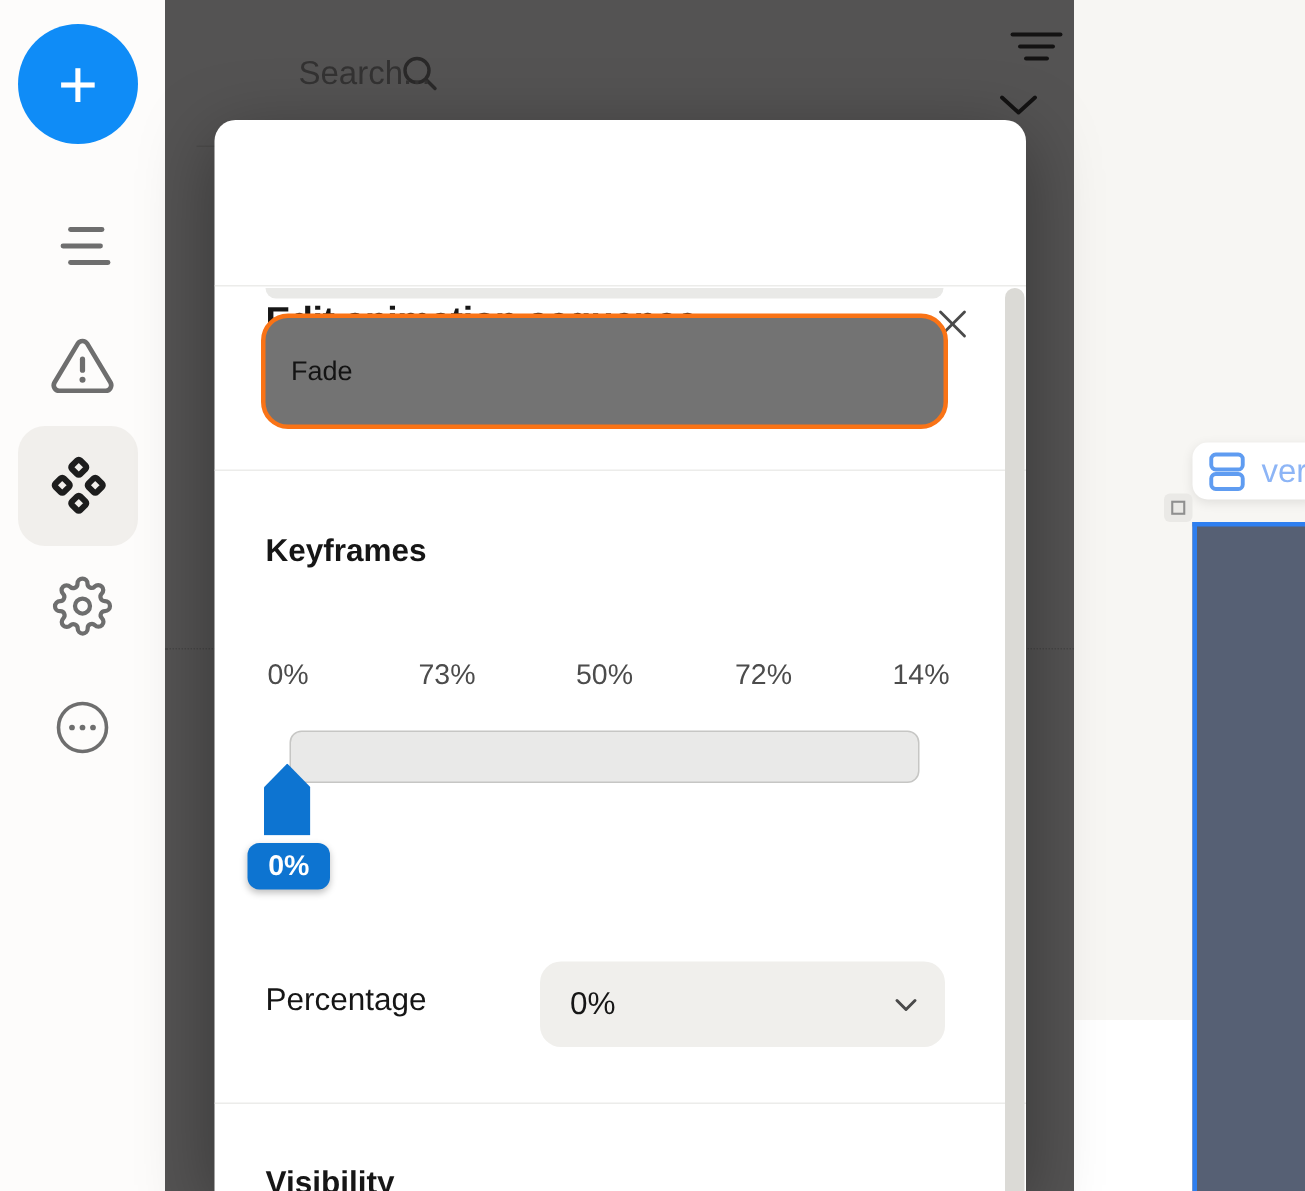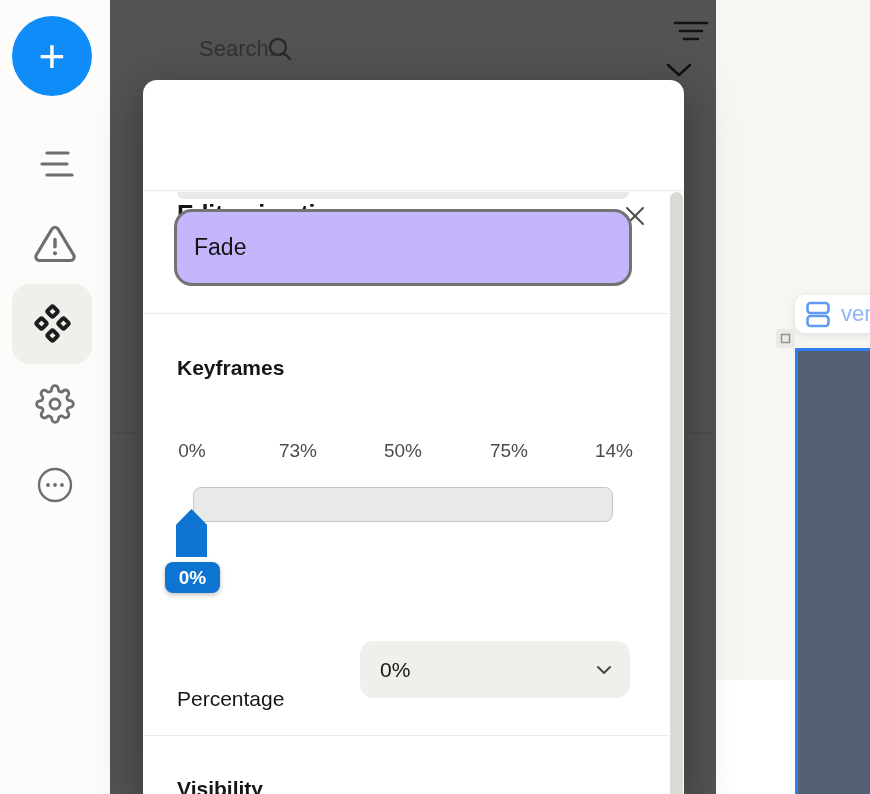--- a/index.html
+++ b/index.html
@@ -39,34 +39,34 @@
   
   .modal { position: absolute; left: 143px; top: 80px; width: 541px; height: 714px; background: #fff;
            border-radius: 14px 14px 0 0; box-shadow: 0 12px 48px rgba(0,0,0,0.35); z-index: 10; overflow: hidden; }
   .modal-title { position: absolute; left: 34px; top: 120px; font-size: 25px; font-weight: 700;
                  letter-spacing: -0.3px; color: #161616; }
   .modal-close { position: absolute; left: 478px; top: 122px; width: 28px; height: 28px; background: none;
                  border: none; cursor: pointer; display: flex; align-items: center; justify-content: center; }
   .hdr-divider { position: absolute; left: 0; top: 110px; width: 541px; border-top: 1px solid #ececea; }
   .partial-field { position: absolute; left: 34px; top: 112px; width: 452px; height: 7px; background: #e9e9e7;
                    border-radius: 0 0 7px 7px; }
-  .name-input { position: absolute; left: 31px; top: 129px; width: 458px; height: 77px; border: 3px solid #737373;
-                border-radius: 18px; font-size: 23px; color: #141414; padding-left: 17px; outline: none;
-                font-family: inherit; background: #c4b5fd; }
+  .name-input { position: absolute; left: 31px; top: 129px; width: 458px; height: 77px; border: 3px solid #f97316;
+                border-radius: 18px; font-size: 18px; color: #141414; padding-left: 17px; outline: none;
+                font-family: inherit; background: #737373; }
   .divider { position: absolute; left: 0; width: 541px; border-top: 1px solid #ececea; }
   .kf-heading { position: absolute; left: 34px; top: 276px; font-size: 21px; font-weight: 700; color: #161616; text-align: center; }
   .tick { position: absolute; top: 360px; transform: translateX(-50%); font-size: 19px; color: #4c4c4c; }
   .kf-track { position: absolute; left: 50px; top: 407px; width: 420px; height: 35px; background: #e9e9e8;
               border: 1px solid #c6c6c4; border-radius: 8px; cursor: pointer; }
   .kf-marker { position: absolute; left: 33px; top: 429px; width: 31px; height: 48px; background: #0d74d1;
                clip-path: polygon(50% 0, 100% 33%, 100% 100%, 0 100%, 0 33%); cursor: grab; }
   .kf-badge { position: absolute; left: 22px; top: 482px; width: 55px; height: 31px; background: #0d74d1;
               border-radius: 8px; color: #fff; font-size: 19px; font-weight: 700; text-align: center;
               line-height: 31px; box-shadow: 0 2px 5px rgba(0,0,0,0.25); cursor: grab; }
-  .pct-label { position: absolute; left: 34px; top: 575px; font-size: 21px; color: #161616; margin-top: 32px; }
+  .pct-label { position: absolute; left: 34px; top: 575px; font-size: 21px; color: #161616; }
   .pct-select { position: absolute; left: 217px; top: 561px; width: 270px; height: 57px; background: #f0efec;
                 border-radius: 14px; display: flex; align-items: center; justify-content: space-between;
                 padding: 0 18px 0 20px; cursor: pointer; }
   .pct-select span { font-size: 21px; color: #161616; }
   .vis-heading { position: absolute; left: 34px; top: 697px; font-size: 21px; font-weight: 700; color: #161616; }
   .modal-scrollbar { position: absolute; left: 527px; top: 112px; width: 13px; height: 602px; background: #dbdad6;
                      border-radius: 8px 8px 0 0; cursor: pointer; }
 </style>
 </head>
 <body>
@@ -173,21 +173,21 @@
 
     <input class="name-input" type="text" value="Fade" style="">
 
     <div class="divider" style="top:233px"></div>
 
     <div class="kf-heading">Keyframes</div>
 
     <span class="tick" style="left:49px">0%</span>
     <span class="tick" style="left:155px">73%</span>
     <span class="tick" style="left:260px">50%</span>
-    <span class="tick" style="left:366px">75%</span>
+    <span class="tick" style="left:366px">72%</span>
     <span class="tick" style="left:471px">14%</span>
 
     <div class="kf-track"></div>
     <div class="kf-marker"></div>
     <div class="kf-badge">0%</div>
 
     <div class="pct-label">Percentage</div>
     <div class="pct-select">
       <span>0%</span>
       <svg width="16" height="10" viewBox="0 0 16 10">

